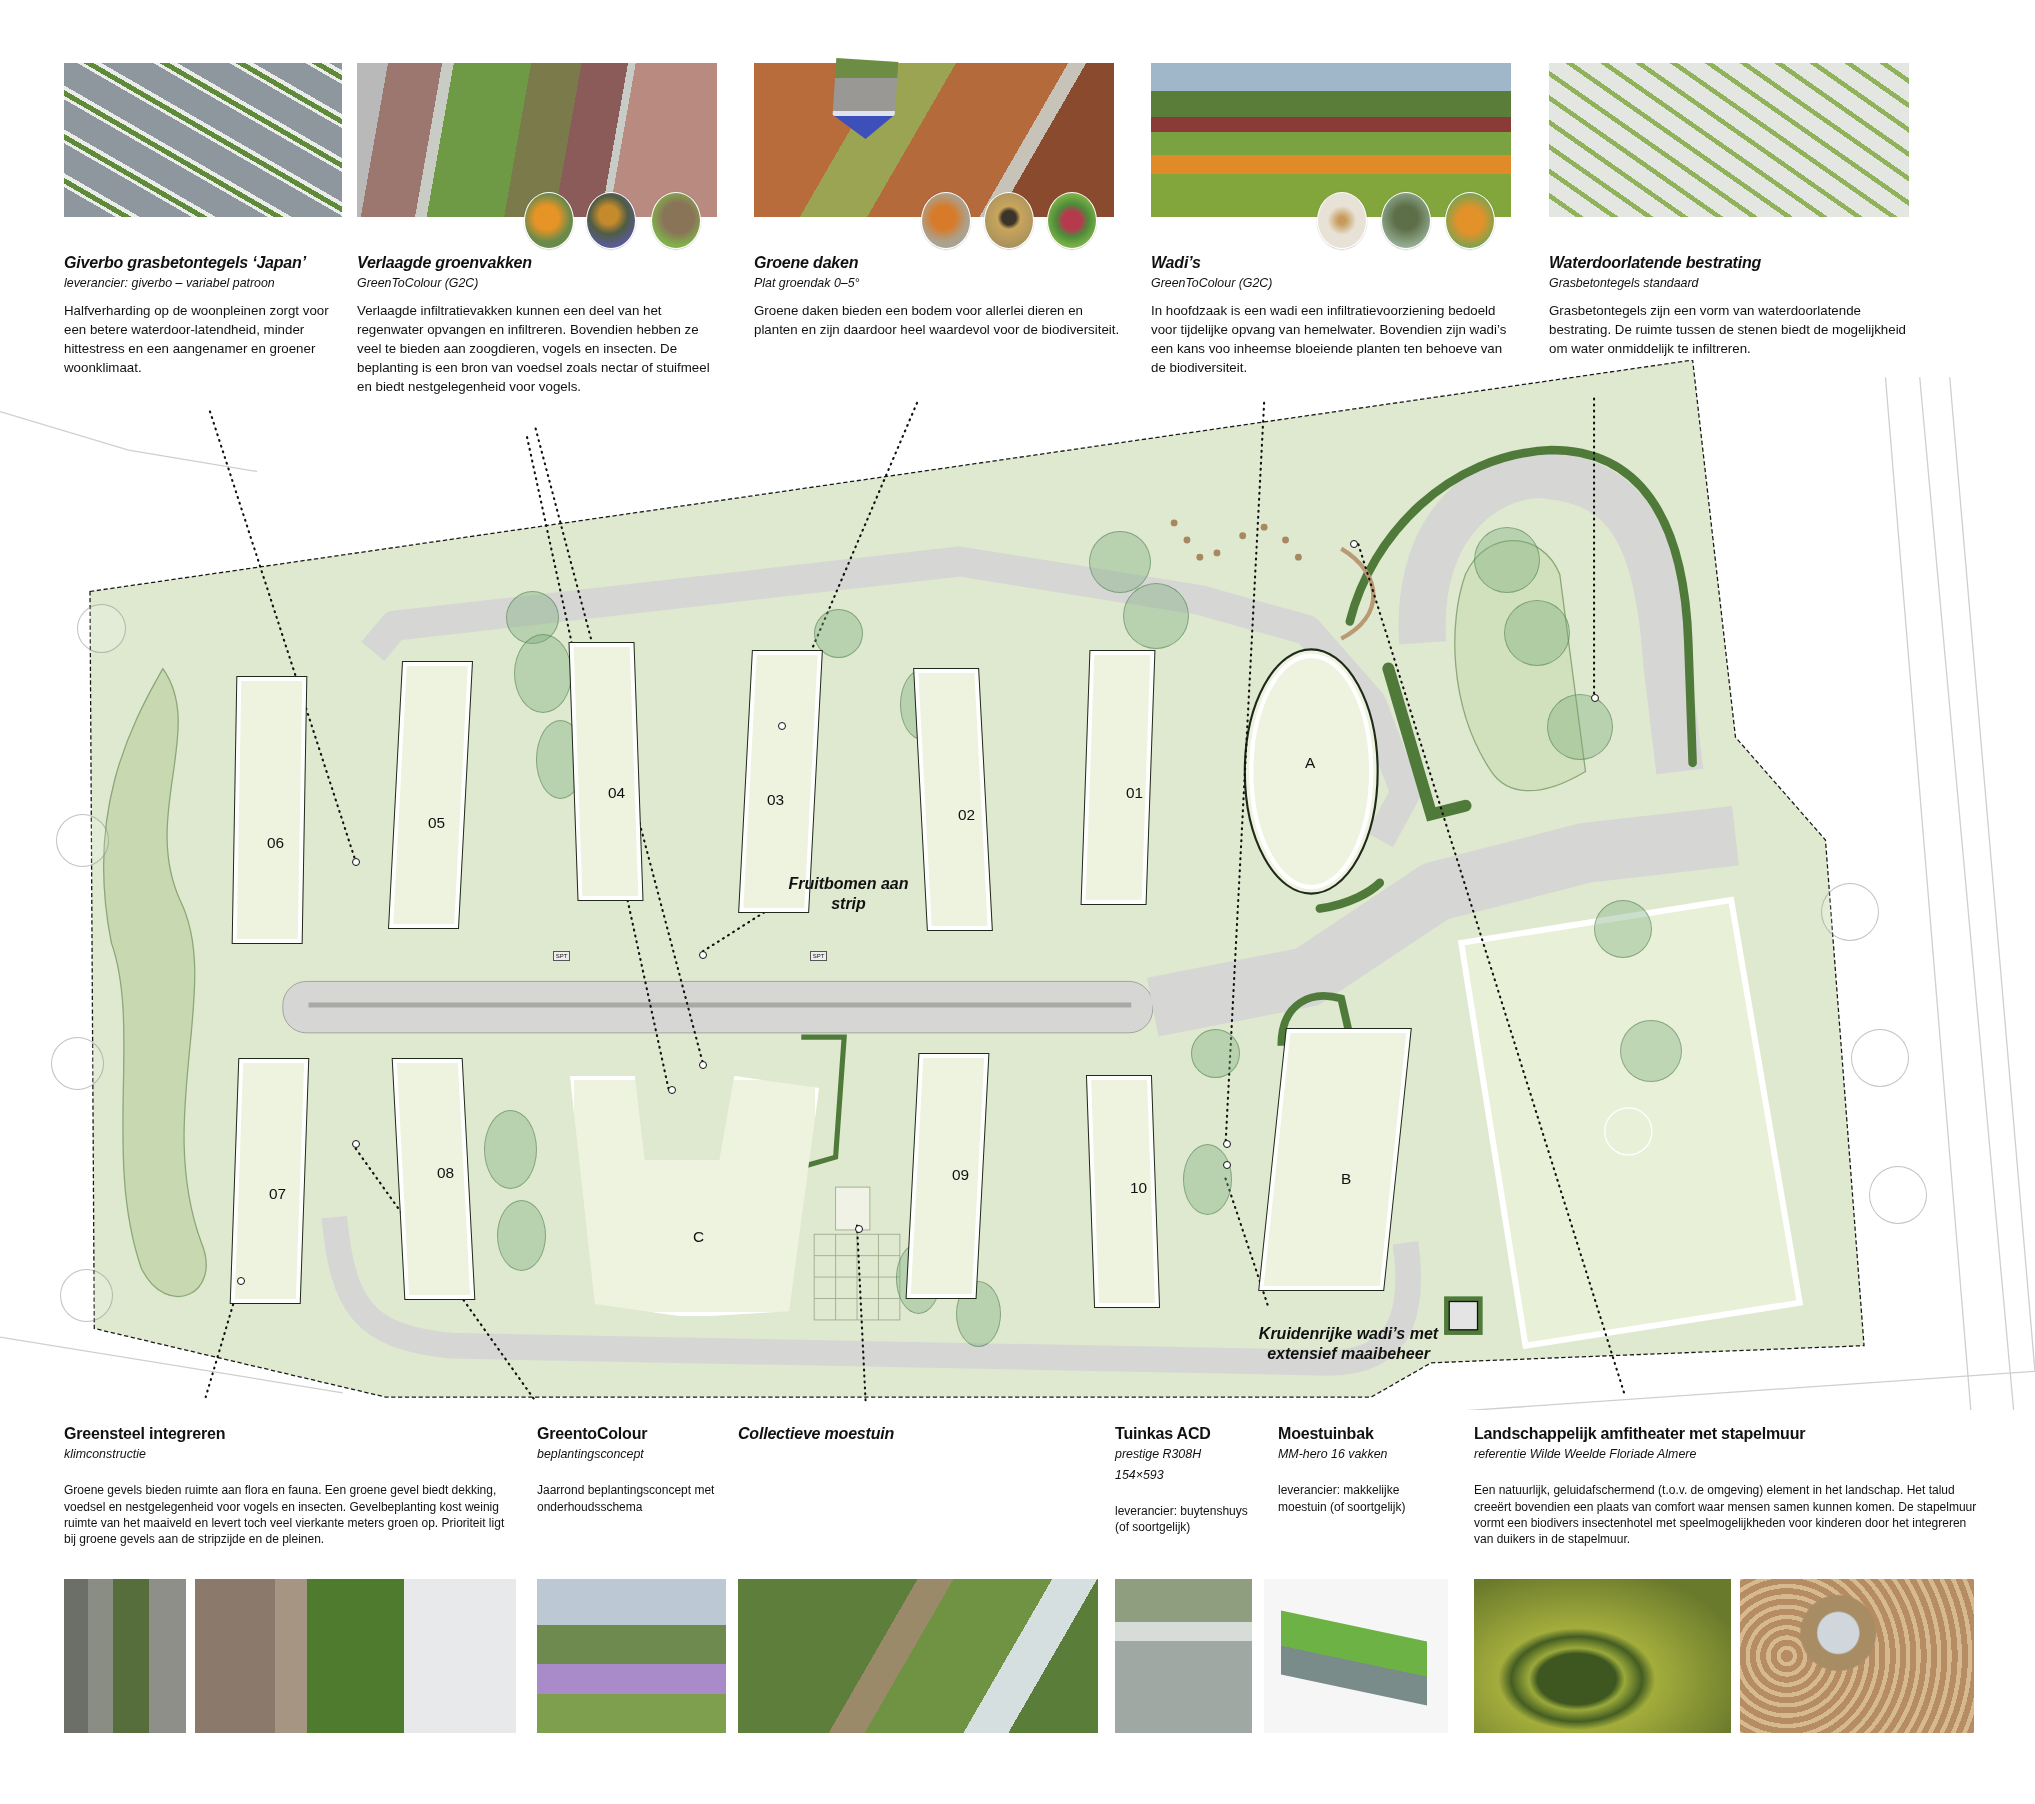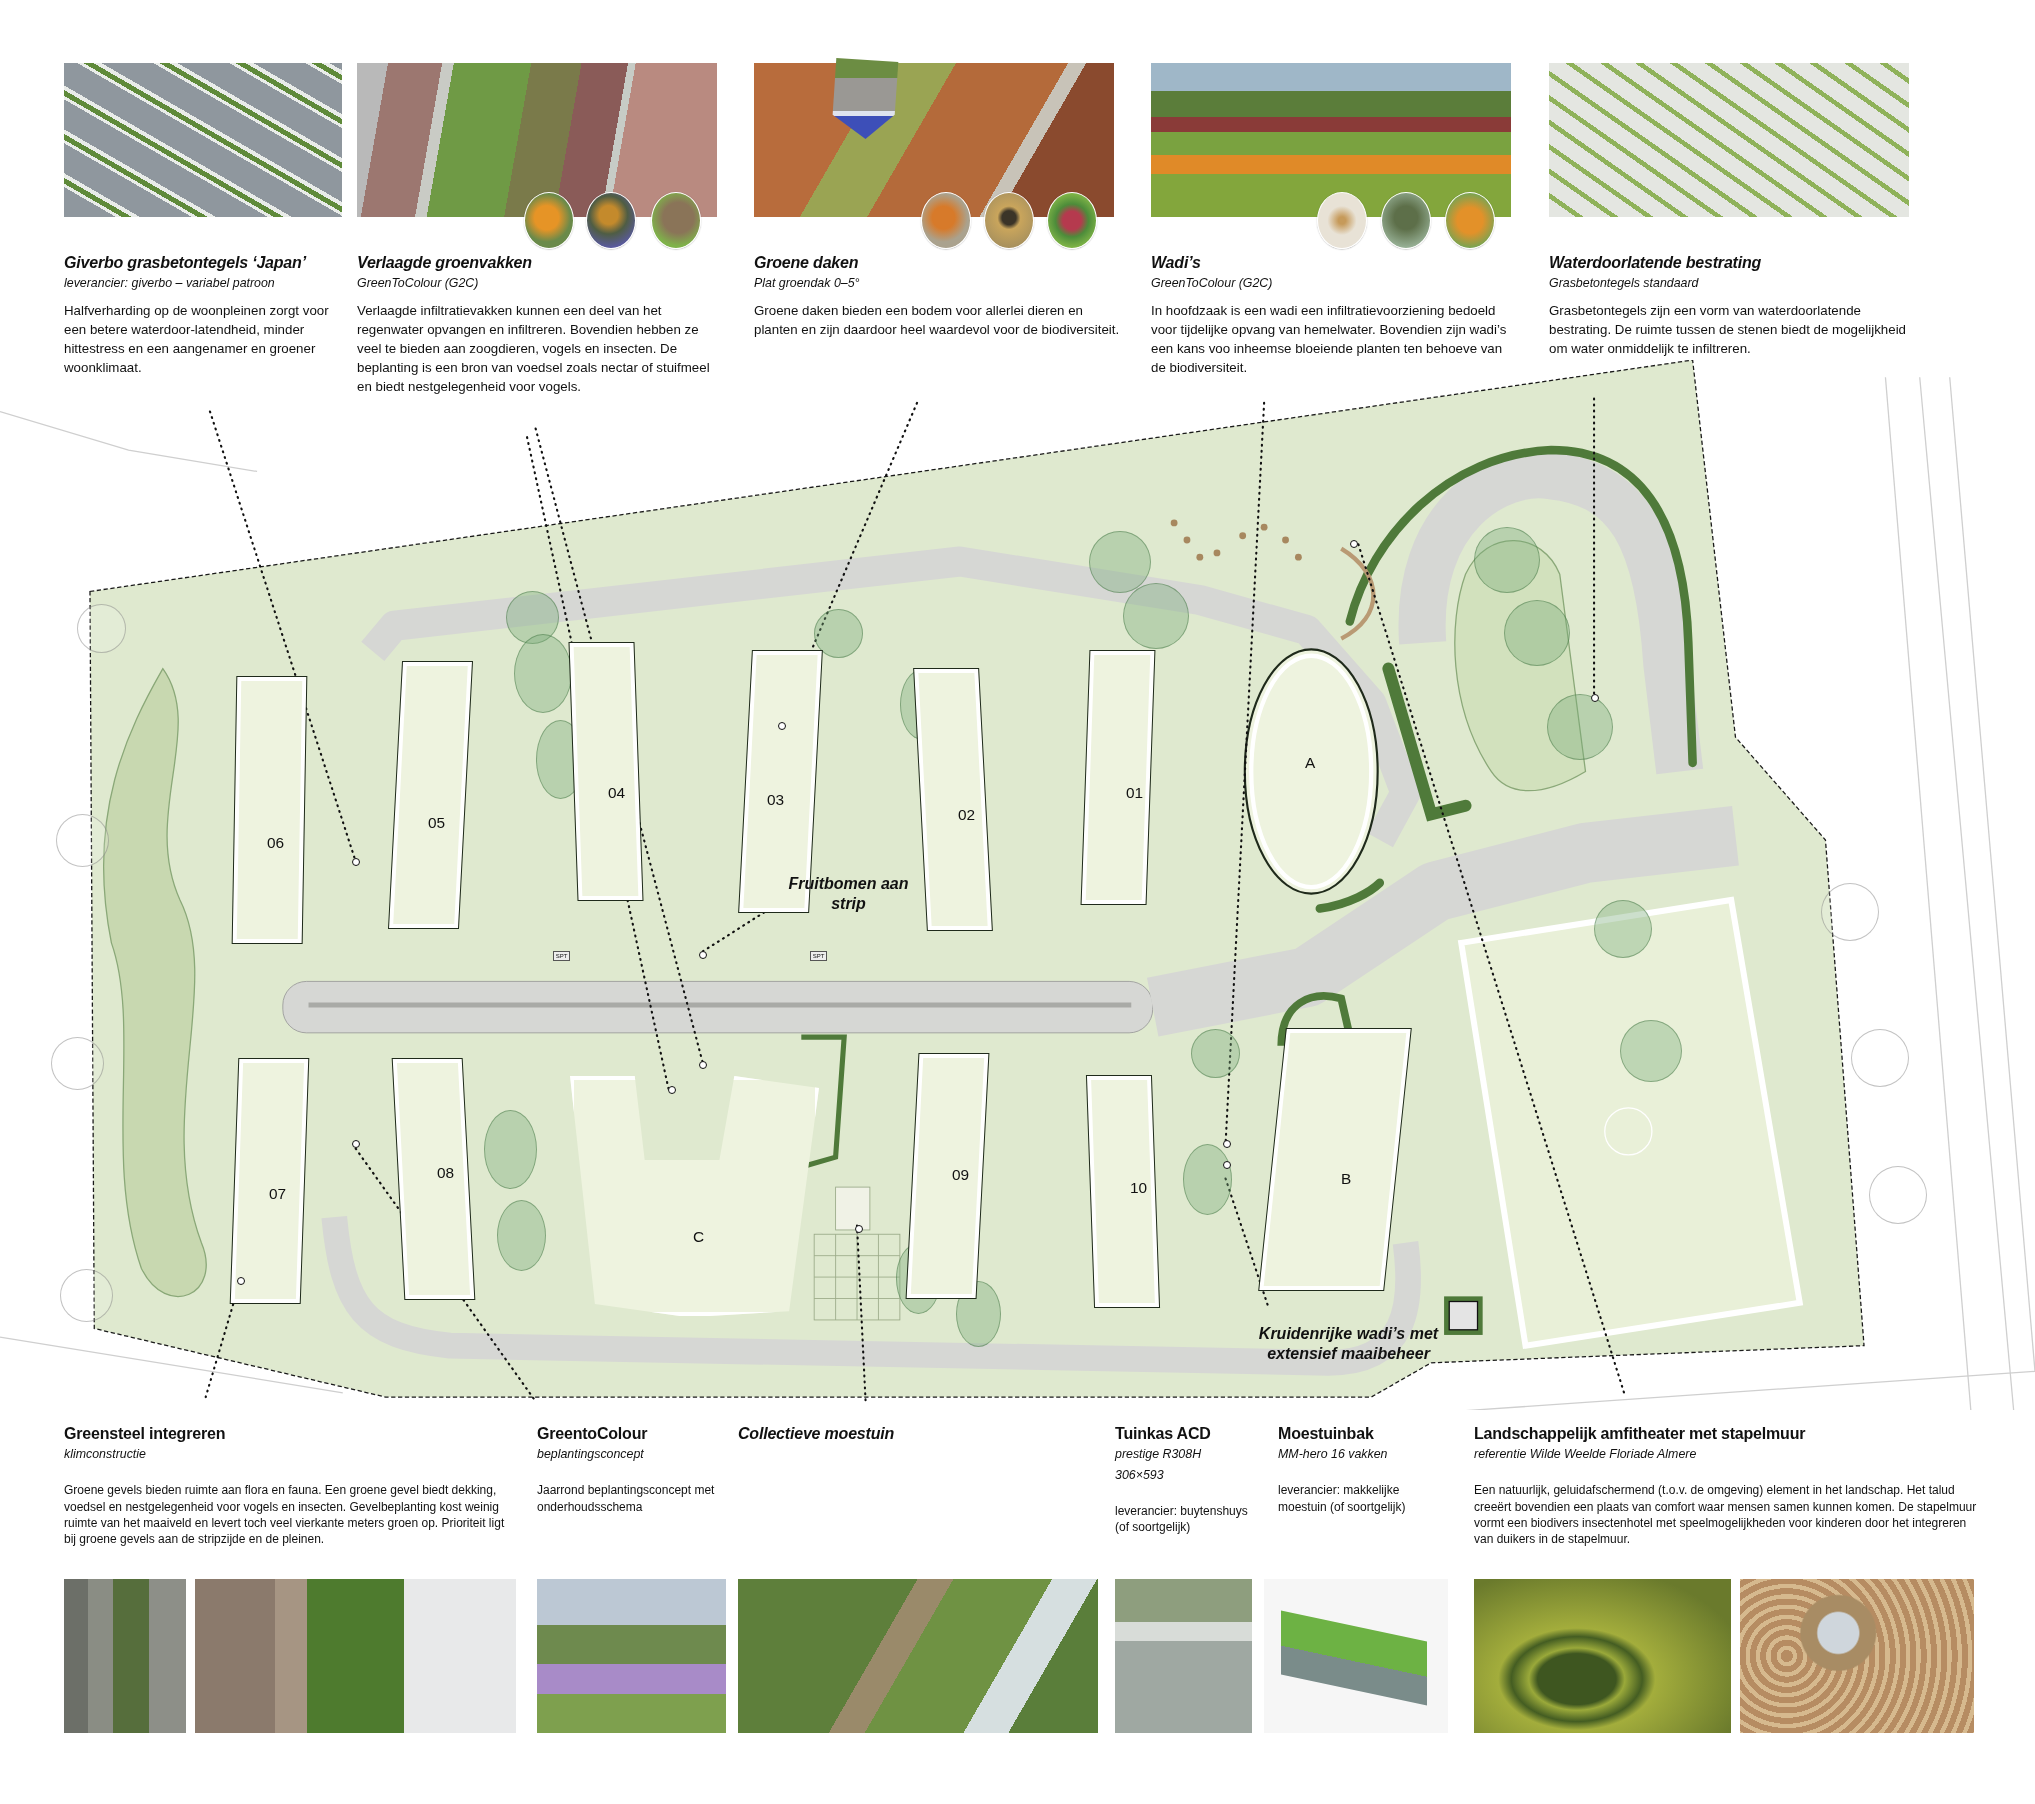--- a/index.html
+++ b/index.html
@@ -254,21 +254,21 @@
   <div class="card-sub">beplantingsconcept</div>
   <div class="card-body b">Jaarrond beplantingsconcept met onderhoudsschema</div>
 </div>
 <div class="abs" style="left:738px;top:1424px;width:351px;">
   <div class="card-title">Collectieve moestuin</div>
   <div class="card-sub" style="height:17px;"></div>
 </div>
 <div class="abs" style="left:1115px;top:1424px;width:141px;">
   <div class="card-title upright">Tuinkas ACD</div>
   <div class="card-sub">prestige R308H</div>
-  <div class="card-sub">306×593</div>
+  <div class="card-sub">154×593</div>
   <div class="card-body b">leverancier: buytenshuys (of soortgelijk)</div>
 </div>
 <div class="abs" style="left:1278px;top:1424px;width:171px;">
   <div class="card-title upright">Moestuinbak</div>
   <div class="card-sub">MM-hero 16 vakken</div>
   <div class="card-body b">leverancier: makkelijke moestuin (of soortgelijk)</div>
 </div>
 <div class="abs" style="left:1474px;top:1424px;width:514px;">
   <div class="card-title upright">Landschappelijk amfitheater met stapelmuur</div>
   <div class="card-sub">referentie Wilde Weelde Floriade Almere</div>

